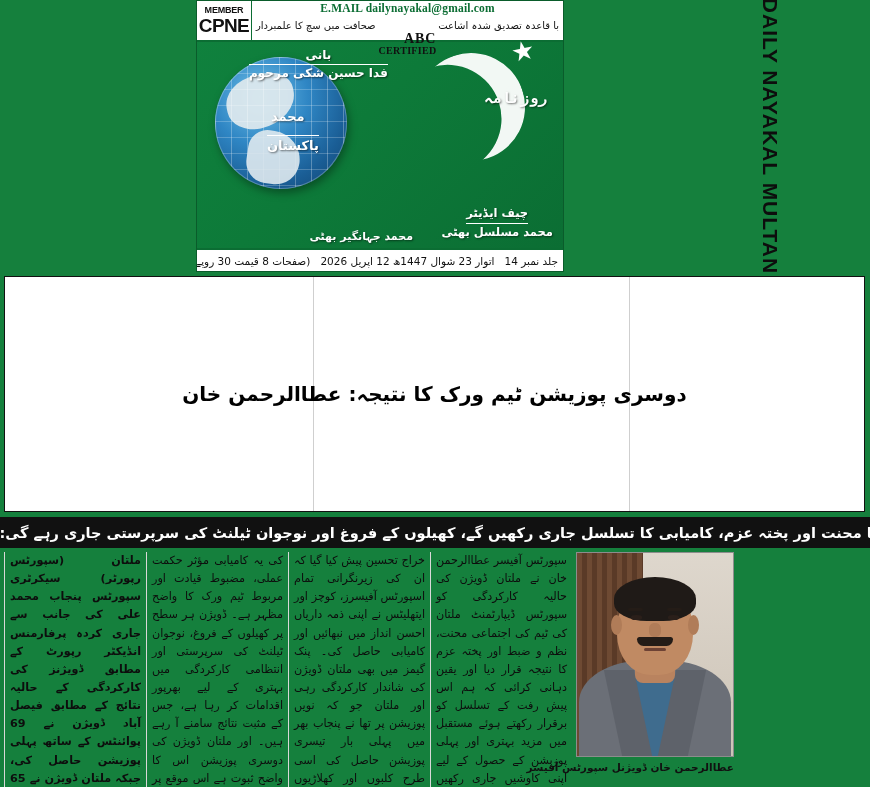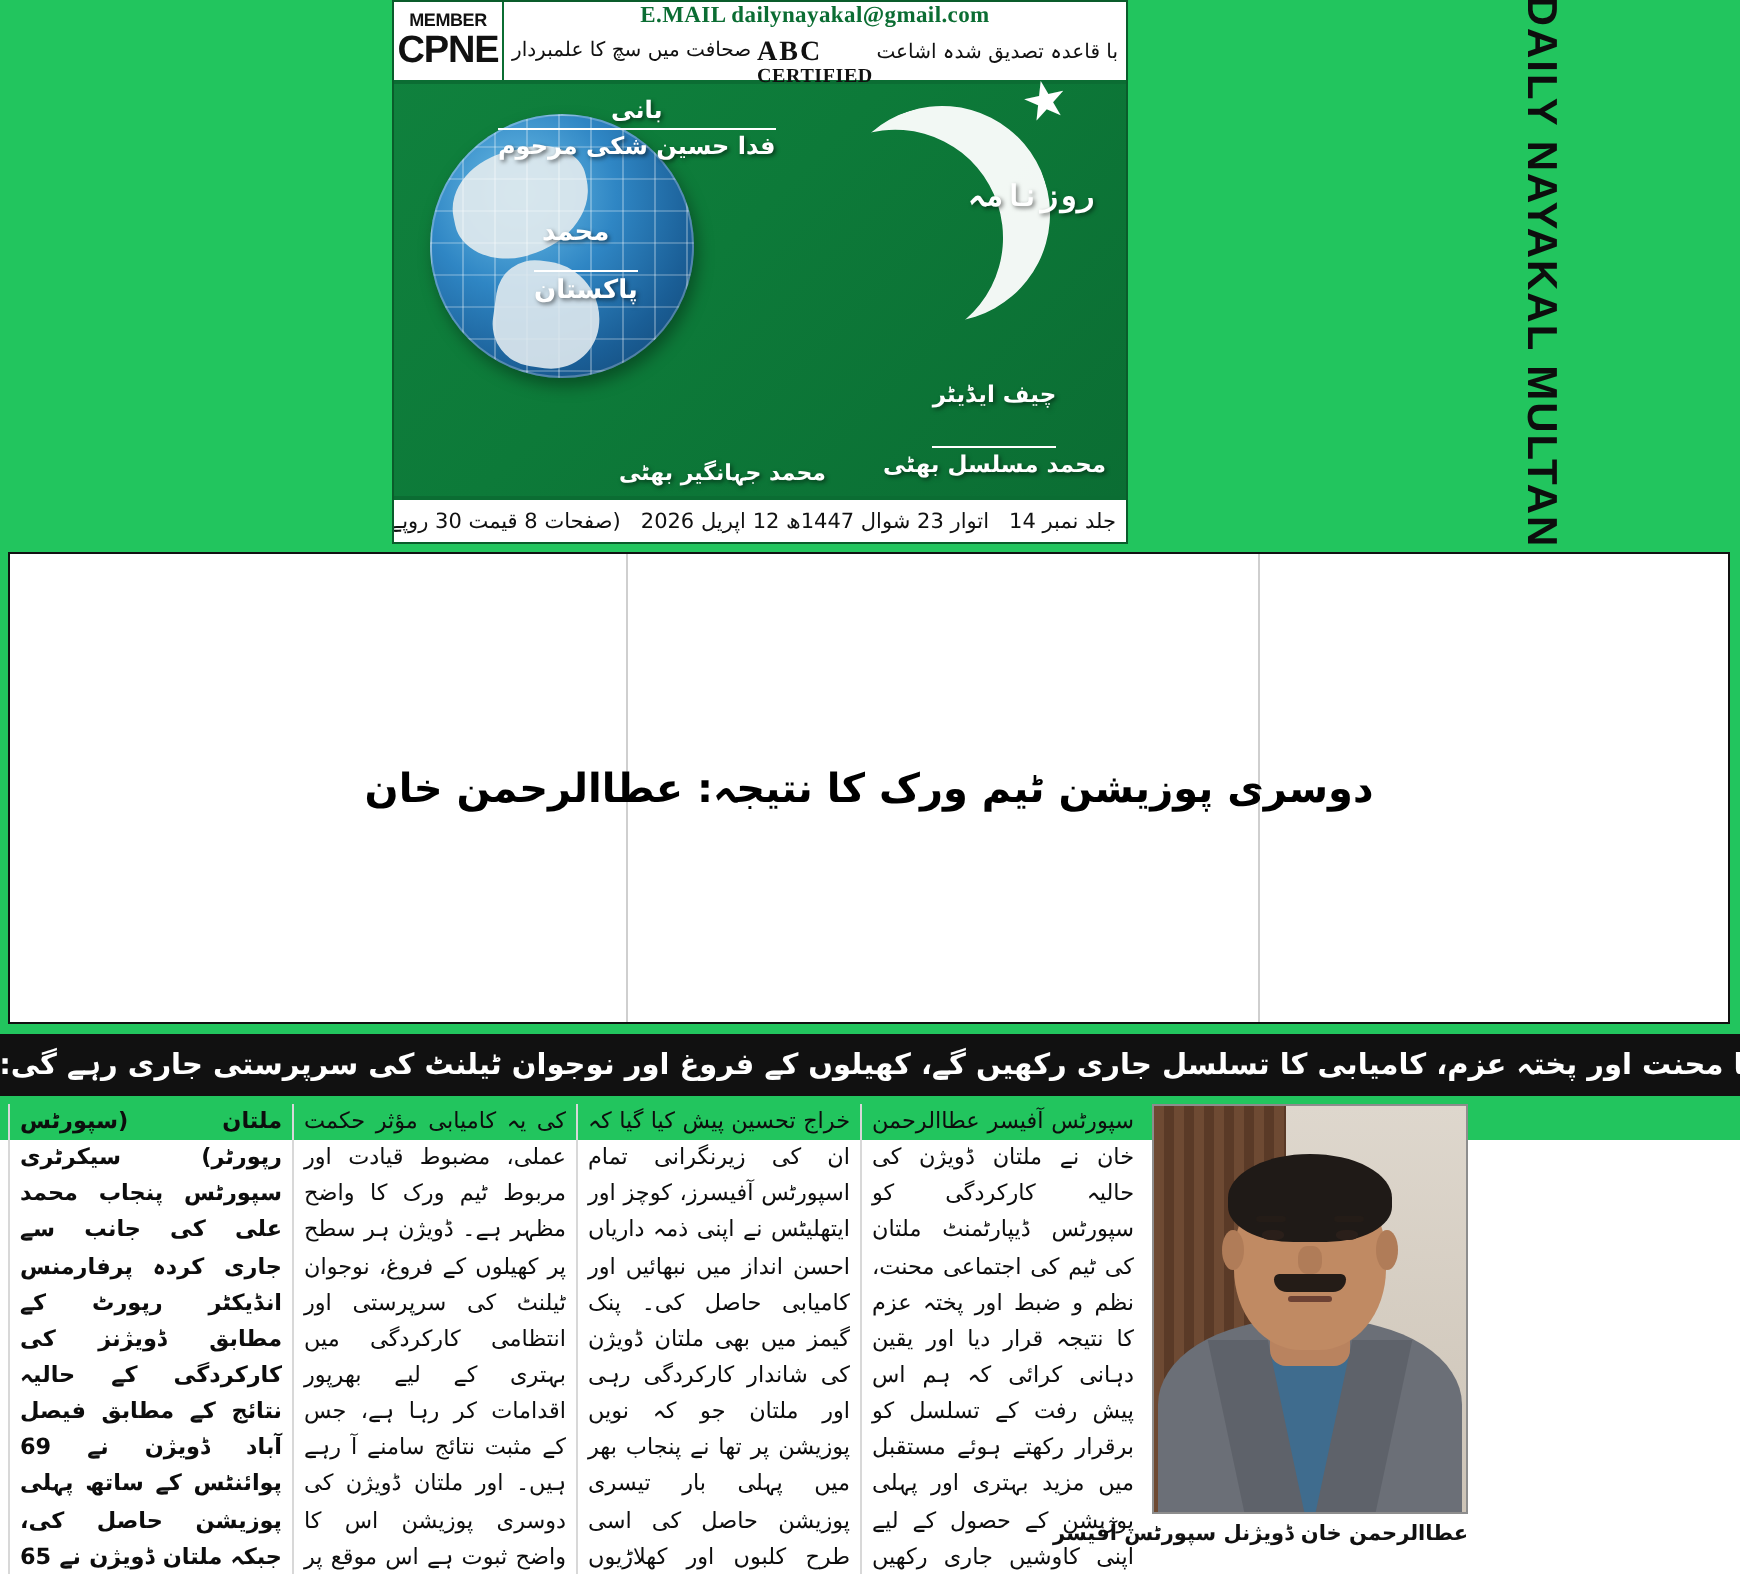--- a/index.html
+++ b/index.html
@@ -2,21 +2,21 @@
 <html lang="ur"><head>
 <meta charset="utf-8">
 <title>Daily Nayakal Multan</title>
 <style>
   html,body{margin:0;padding:0;background:#ffffff;}
   body{
     width:870px;height:787px;
     font-family:"Liberation Serif","DejaVu Serif",serif;
     overflow:hidden;position:relative;
   }
-  .page{width:870px;height:570px;position:relative;background:#22c55e;}
+  .page{width:870px;height:787px;position:relative;background:#15803d;}
 
   
   .masthead{
     position:absolute;left:196px;top:0;width:622px;height:272px;
   }
   .mh-inner{
     position:absolute;left:0;top:0;width:368px;height:272px;
   }
   
   .mh-green{
@@ -44,21 +44,21 @@
     position:absolute;left:50%;transform:translateX(-50%);top:1px;
     font-family:"Liberation Serif",serif;font-weight:bold;font-size:11.5px;
     color:#0b6d33;white-space:nowrap;letter-spacing:.2px;
   }
   .strip-row2{position:absolute;left:0;top:15px;width:100%;height:26px;}
   .slogan-l{
     position:absolute;left:4px;top:4px;font-size:10px;color:#111;
     direction:rtl;white-space:nowrap;font-family:"DejaVu Sans",sans-serif;
   }
   .abc{
-    position:absolute;left:50%;transform:translateX(-50%);top:4px;text-align:left;line-height:1.02;
+    position:absolute;left:50%;transform:translateX(-50%);top:16px;text-align:right;line-height:1.02;
   }
   .abc .a{font-family:"Liberation Serif",serif;font-weight:bold;font-size:14px;letter-spacing:1px;color:#111;}
   .abc .b{font-family:"Liberation Serif",serif;font-weight:bold;font-size:10px;letter-spacing:.3px;color:#111;}
   .slogan-r{
     position:absolute;right:4px;top:4px;font-size:10px;color:#111;
     direction:rtl;white-space:nowrap;font-family:"DejaVu Sans",sans-serif;
   }
   .crescent{
     position:absolute;right:38px;top:52px;width:108px;height:108px;border-radius:50%;
     box-shadow:inset -26px 4px 0 0 #ffffff;
@@ -114,21 +114,21 @@
     position:absolute;color:#fff;direction:rtl;font-family:"DejaVu Sans",sans-serif;
     font-size:13px;font-weight:bold;text-shadow:1px 1px 2px rgba(0,0,0,.5);
   }
   .pk1{left:74px;top:108px;}
   .pk2{left:70px;top:134px;border-top:1.5px solid #fff;padding-top:2px;}
   .editor{
     position:absolute;right:10px;bottom:30px;color:#fff;direction:rtl;text-align:center;
     font-family:"DejaVu Sans",sans-serif;font-size:11.5px;font-weight:bold;line-height:1.5;
     text-shadow:1px 1px 2px rgba(0,0,0,.5);
   }
-  .editor .u{border-bottom:1.5px solid #fff;padding-bottom:17px;display:inline-block;}
+  .editor .u{border-bottom:1.5px solid #fff;padding-bottom:1px;display:inline-block;}
   .editor2{
     position:absolute;right:150px;bottom:28px;color:#fff;direction:rtl;
     font-family:"DejaVu Sans",sans-serif;font-size:11px;font-weight:bold;
     text-shadow:1px 1px 2px rgba(0,0,0,.5);
   }
 
   
   .volbar{
     position:absolute;left:0;bottom:0;width:100%;height:23px;
     background:#ffffff;border-top:2px solid #0b6d33;box-sizing:border-box;

